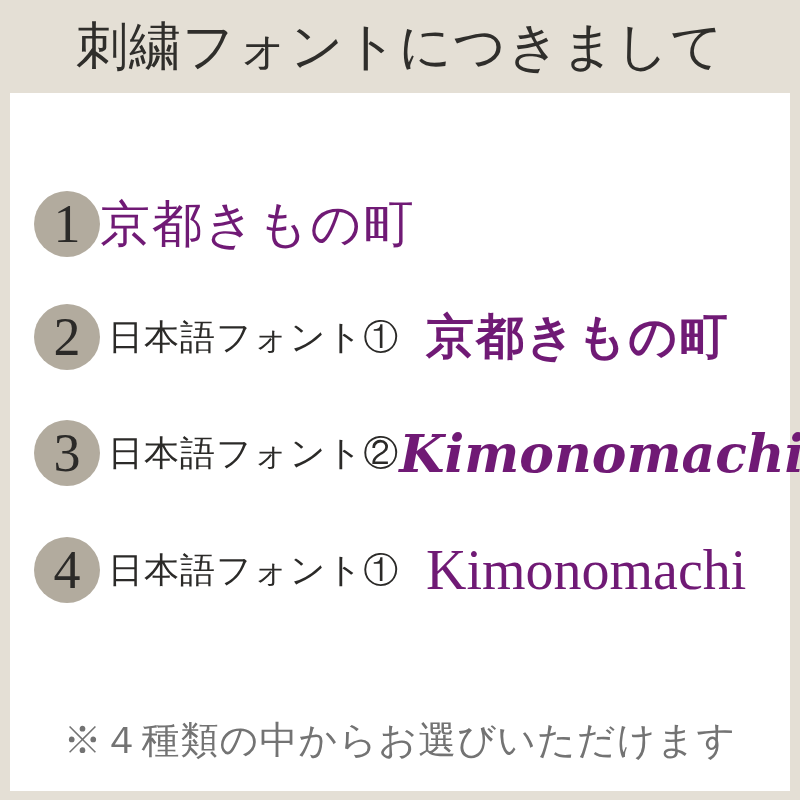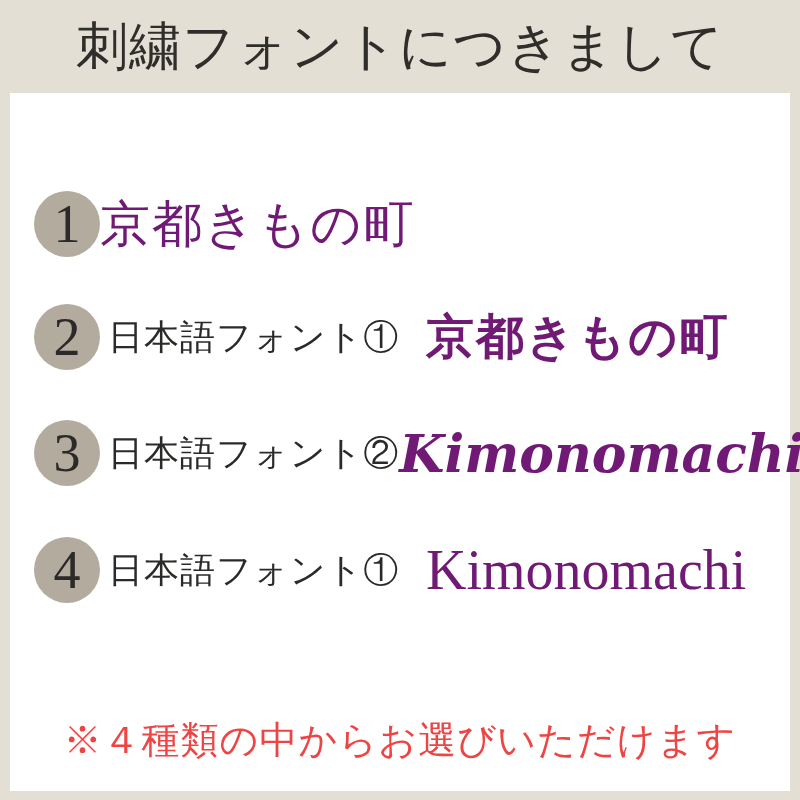--- a/index.html
+++ b/index.html
@@ -80,21 +80,21 @@
   }
   .sample-serif {
     font-family: "Liberation Serif", serif;
     font-size: 56px;
   }
   .note {
     position: absolute;
     left: 0; right: 0; top: 622px;
     text-align: center;
     font-size: 38px;
-    color: #ef4444;
+    color: #737373;
     letter-spacing: 1px;
     white-space: nowrap;
   }
 </style>
 </head>
 <body>
 
 <div class="page">
 
   <div class="header">

